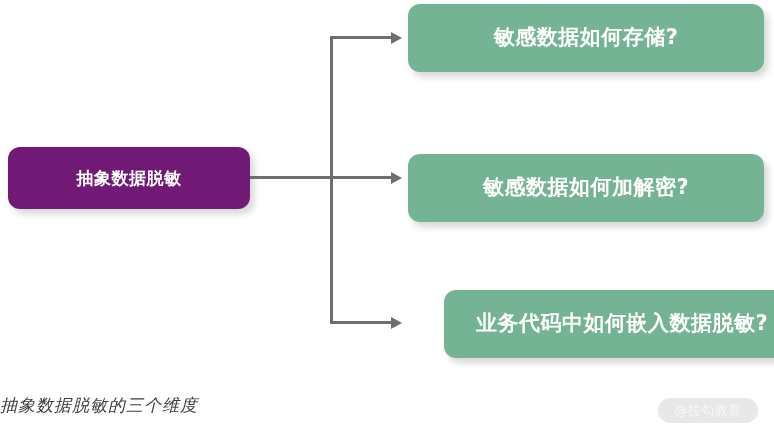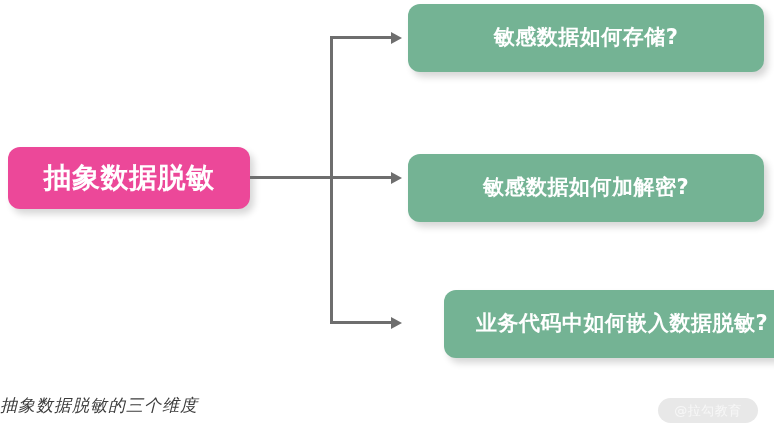--- a/index.html
+++ b/index.html
@@ -33,22 +33,22 @@
     text-align: center;
     box-shadow: 4px 5px 7px rgba(0,0,0,0.16);
     user-select: none;
   }
 
   .node-root {
     left: 8px;
     top: 147px;
     width: 242px;
     height: 62px;
-    background: #ec4899;
-    font-size: 28px;
+    background: #701a75;
+    font-size: 17px;
   }
 
   .node-leaf {
     left: 408px;
     width: 356px;
     height: 68px;
     background: #74b394;
     font-size: 21px;
   }
   .leaf-1 { top: 4px; }

